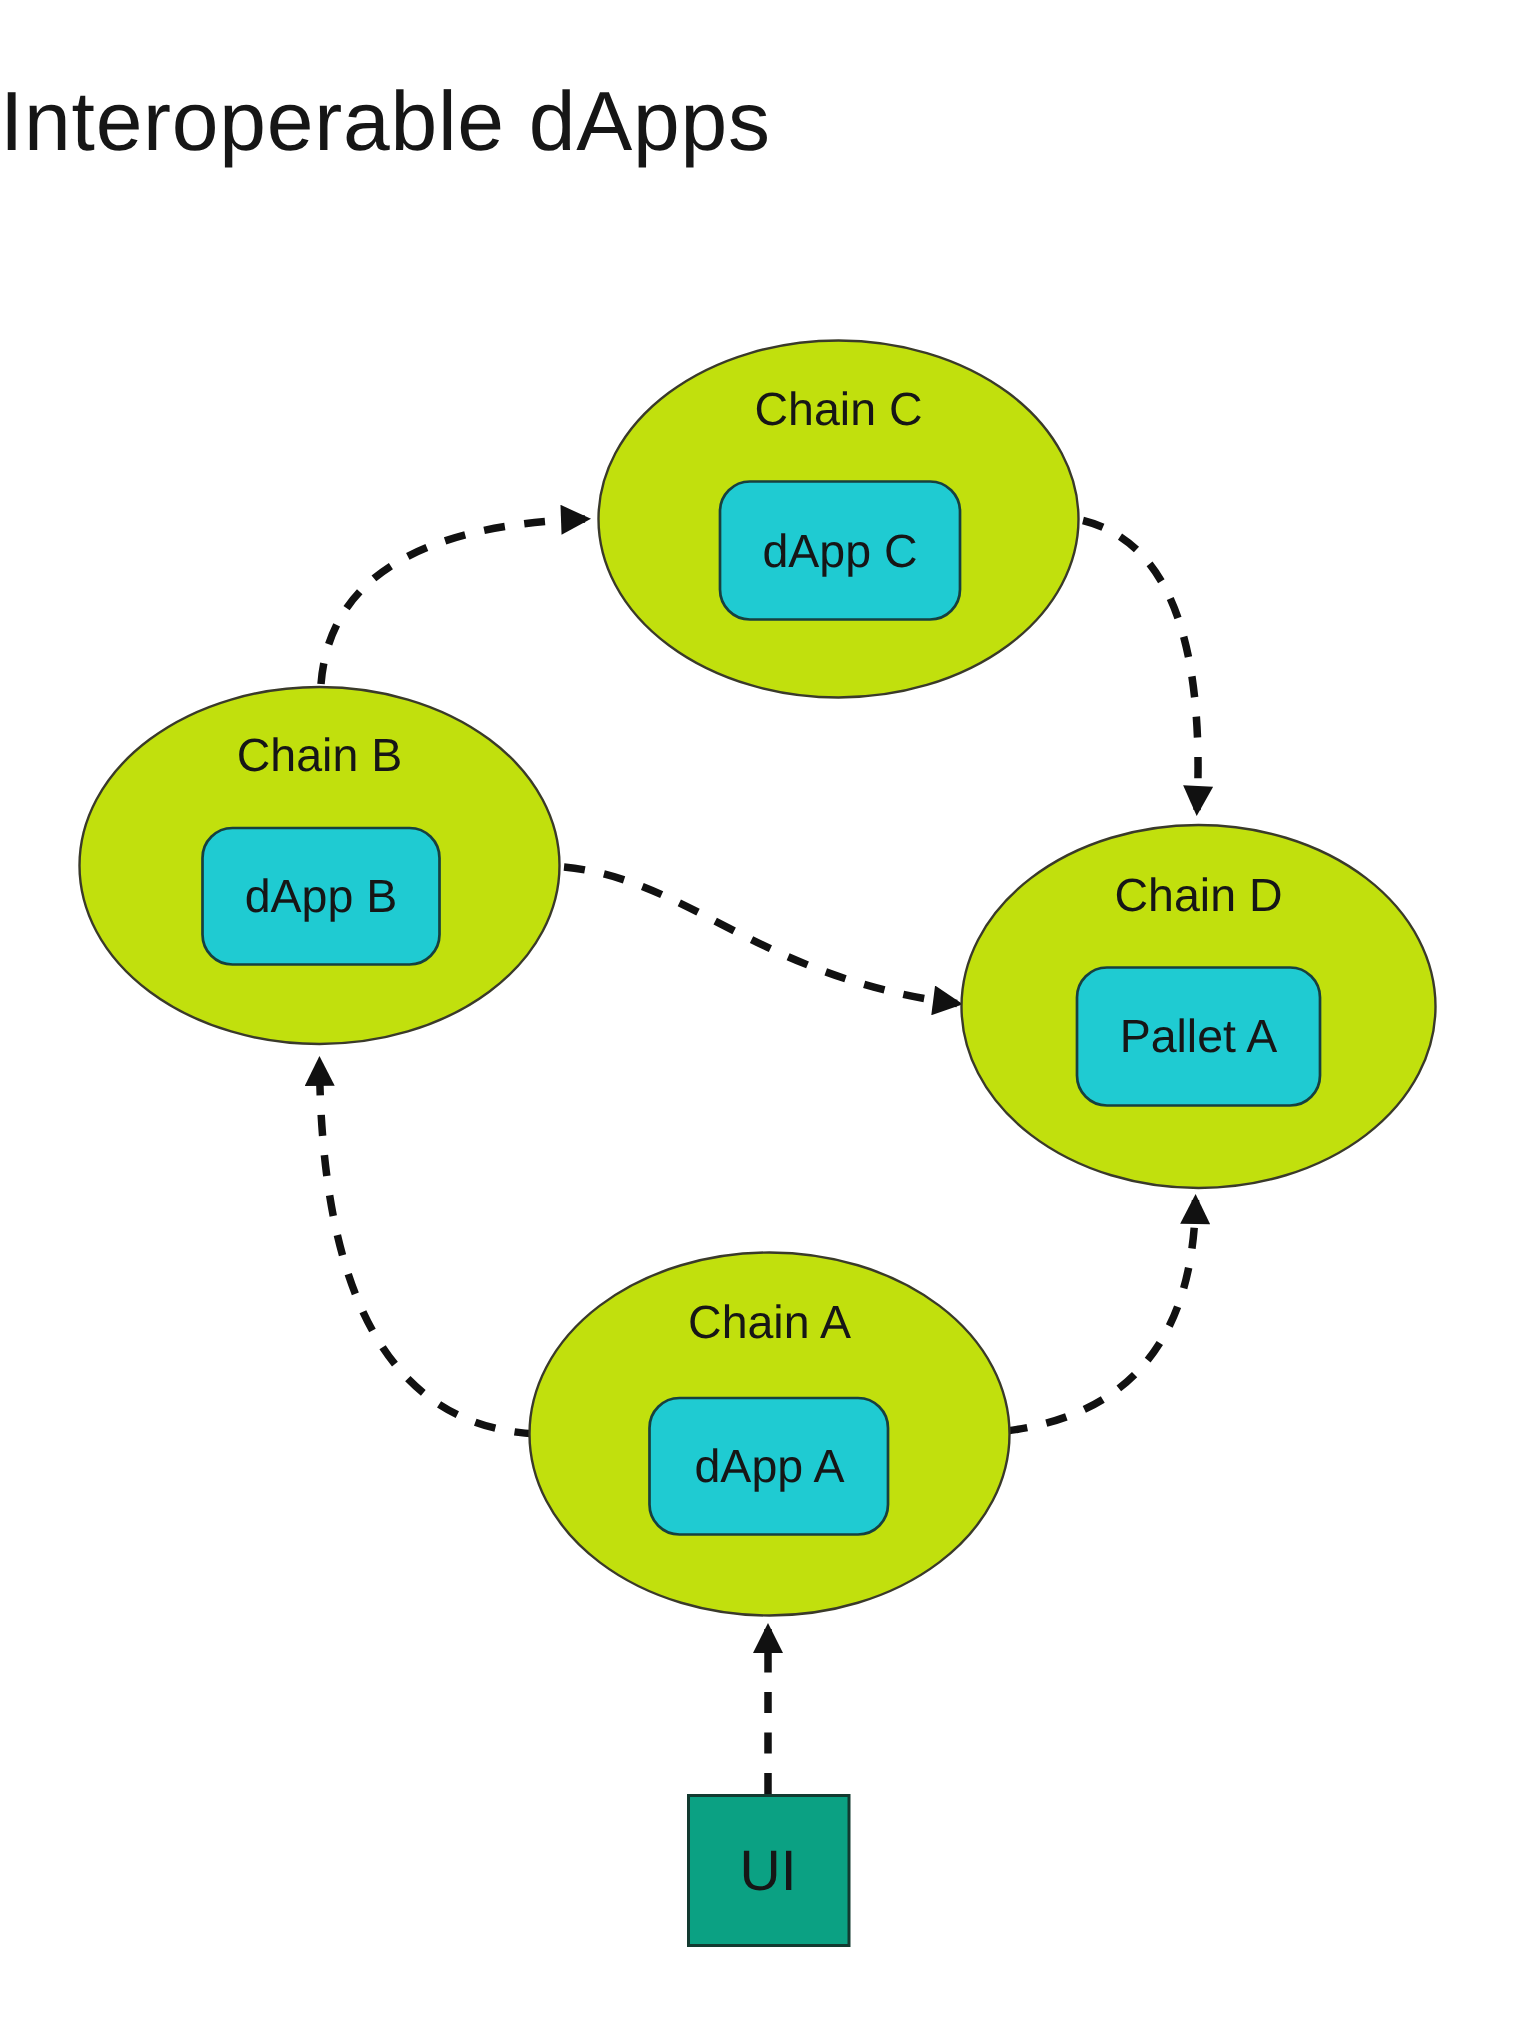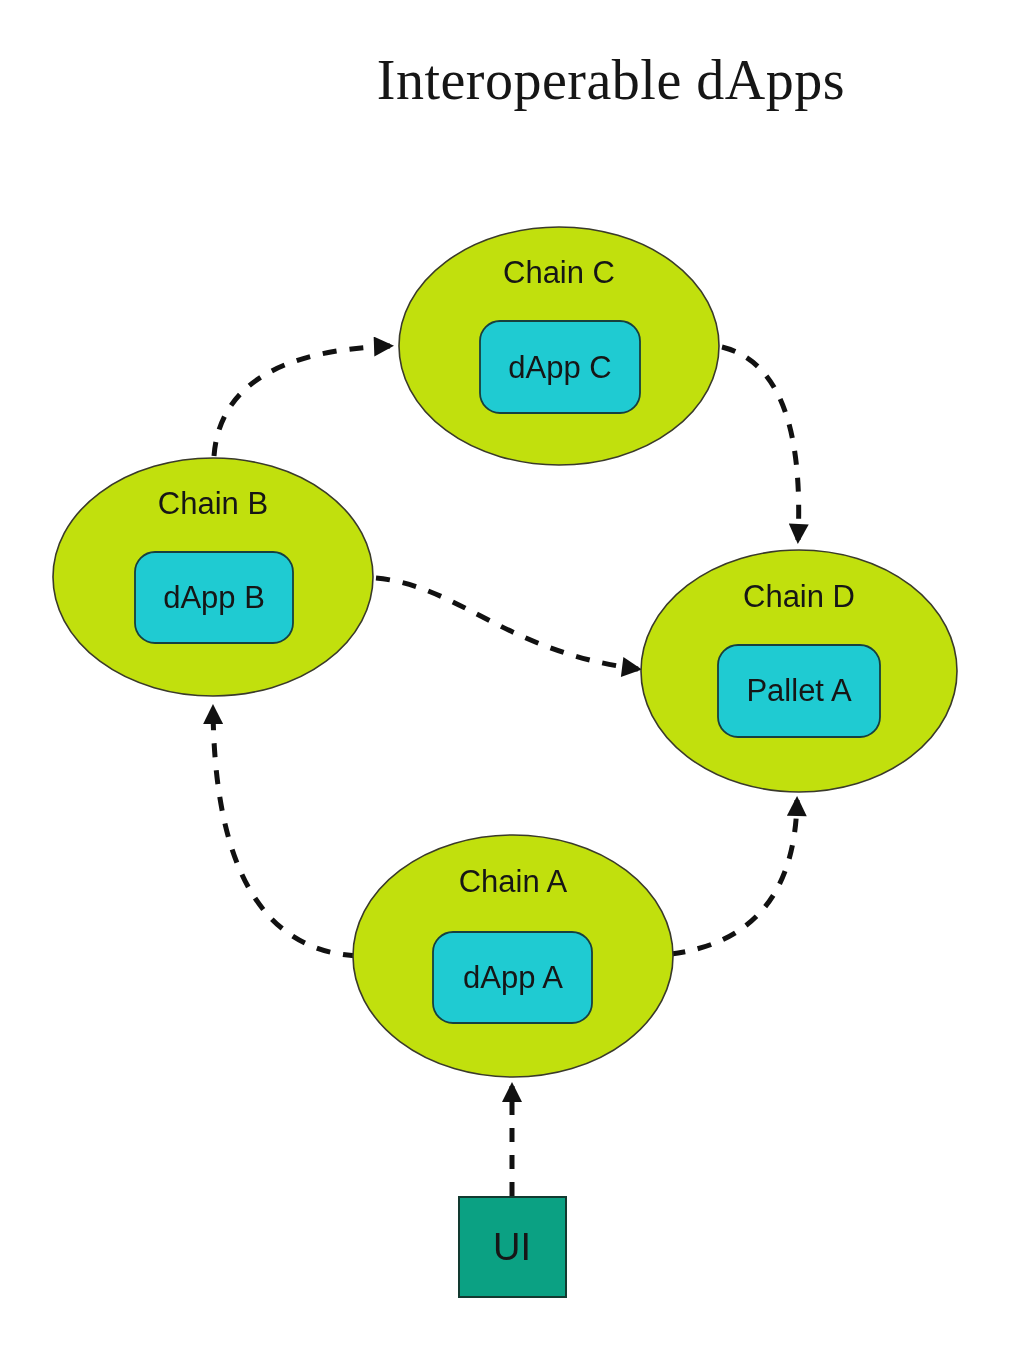--- a/index.html
+++ b/index.html
@@ -13,26 +13,25 @@
     width: 1024px;
     height: 1345px;
     background: var(--background, #ffffff);
     overflow: hidden;
   }
   .title {
     position: absolute;
     top: 48px;
     left: 0;
     width: 845px;
-    text-align: right;
+    text-align: left;
     font-size: 56px;
     font-weight: 400;
     color: var(--text, #161616);
     letter-spacing: 0.5px;
-    font-family: Liberation Serif, serif;
   }
   svg.diagram {
     position: absolute;
     top: 0;
     left: 0;
   }
   .chain-ellipse {
     fill: var(--chain_fill, #c1e00d);
     stroke: var(--chain_stroke, #3a3a2a);
     stroke-width: 1.6;

